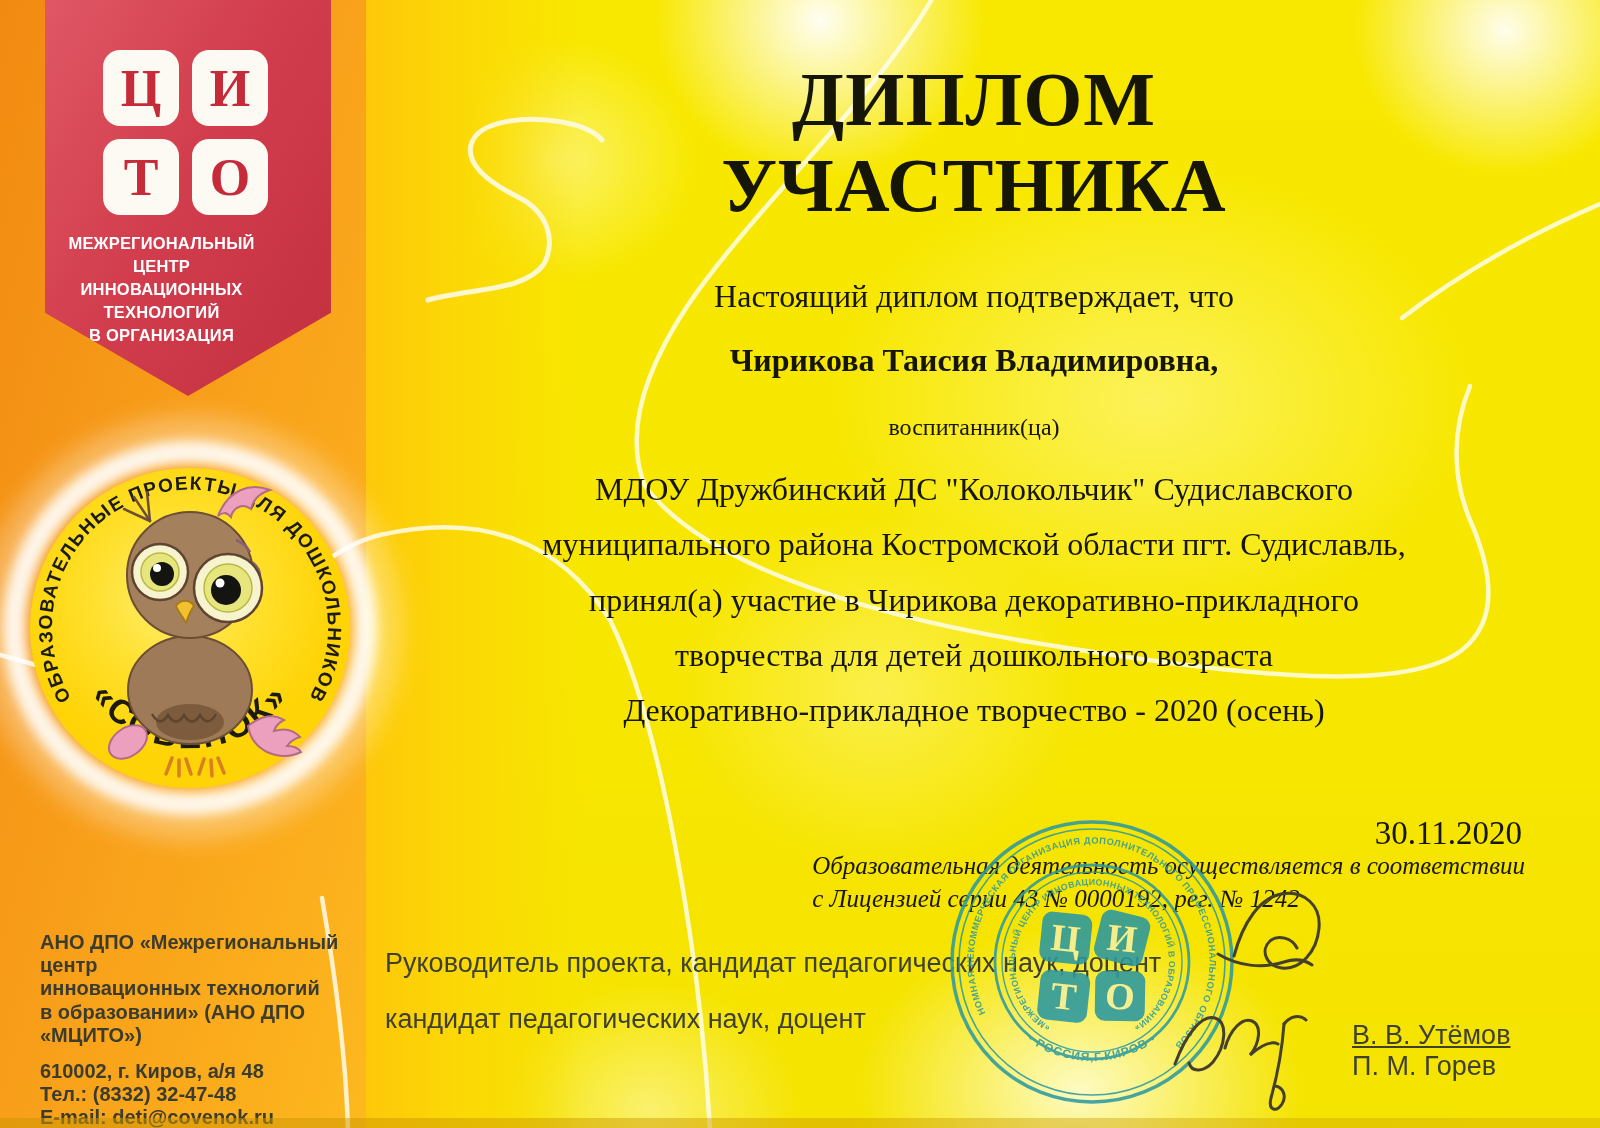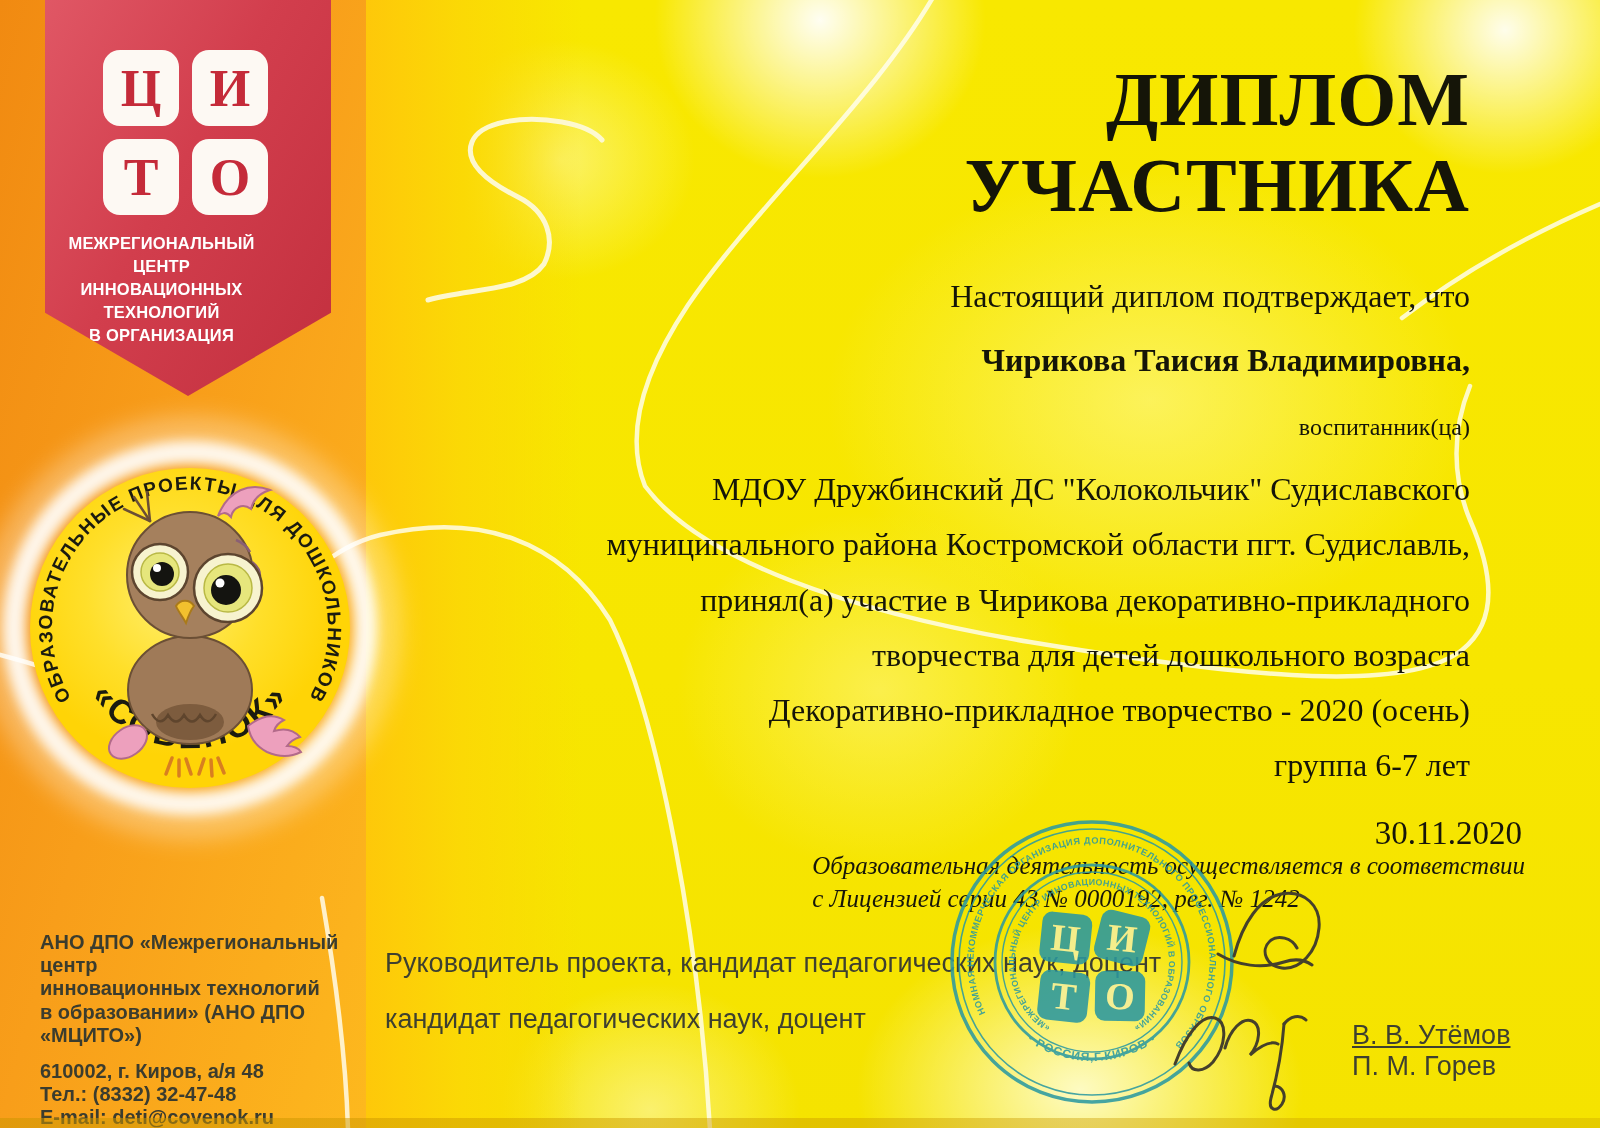--- a/index.html
+++ b/index.html
@@ -51,21 +51,21 @@
     position:absolute; left:0; top:232px; width:233px; text-align:center;
     font:700 16.5px "Liberation Sans", sans-serif; color:#ffffff;
     line-height:23px; letter-spacing:.2px;
   }
   .contacts {
     left:40px; top:931px; width:330px;
     font:700 20px "Liberation Sans", sans-serif; color:#3b3c2e; line-height:23.2px;
   }
   .contacts .grp2 { margin-top:13px; }
 
-  .mcol { left:410px; width:1060px; text-align:right; color:#151508; }
+  .mcol { left:444px; width:1060px; text-align:center; color:#151508; }
   .title { top:56px; font-weight:700; font-size:76px; line-height:86px; letter-spacing:1px; }
   .intro { top:278px; font-size:32px; }
   .rname { top:342px; font-size:32px; font-weight:700; }
   .rrole { top:414px; font-size:24px; }
   .block { top:462px; font-size:32px; line-height:55.3px; }
 
   .date  { right:78px; top:815px; font-size:33px; color:#17160a; }
   .license {
     right:75px; top:849px; text-align:left; font-style:italic;
     font-size:25px; line-height:33px; color:#17160a;
@@ -199,21 +199,20 @@
   </div>
   <div class="abs mcol intro">Настоящий диплом подтверждает, что</div>
   <div class="abs mcol rname">Чирикова Таисия Владимировна,</div>
   <div class="abs mcol rrole">воспитанник(ца)</div>
   <div class="abs mcol block">
     <div>МДОУ Дружбинский ДС "Колокольчик" Судиславского</div>
     <div>муниципального района Костромской области пгт. Судиславль,</div>
     <div>принял(а) участие в Чирикова декоративно-прикладного</div>
     <div>творчества для детей дошкольного возраста</div>
     <div>Декоративно-прикладное творчество - 2020 (осень)</div>
-    <div>группа 6-7 лет</div>
   </div>
 
   <div class="abs date">30.11.2020</div>
   <div class="abs license">
     <div>Образовательная деятельность осуществляется в соответствии</div>
     <div>с Лицензией серии 43 № 0000192, рег. № 1242</div>
   </div>
 
   <div class="abs sig-label sig1">Руководитель проекта, кандидат педагогических наук, доцент</div>
   <div class="abs sig-label sig2">

